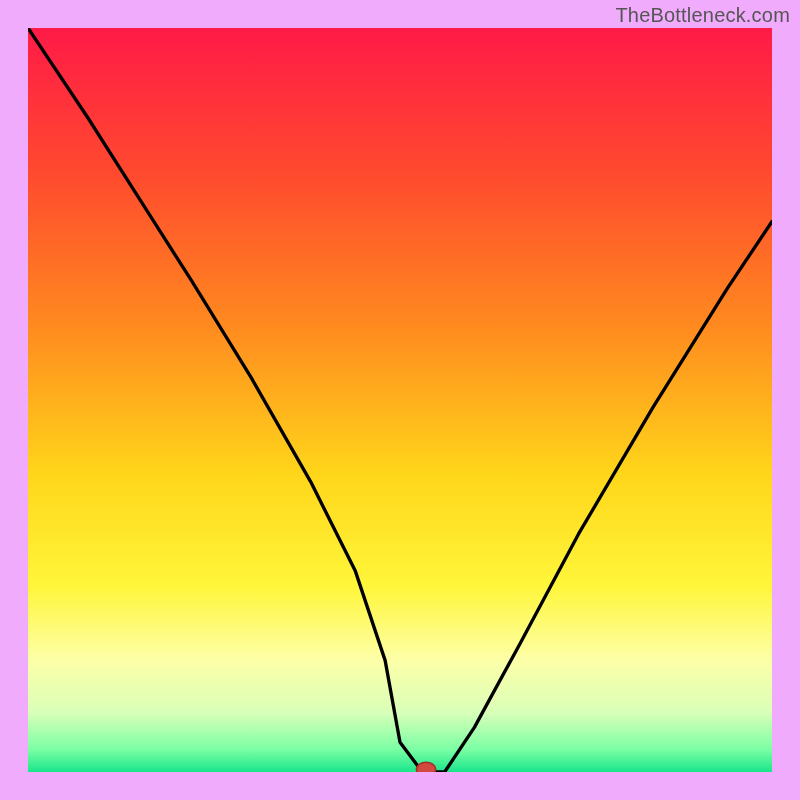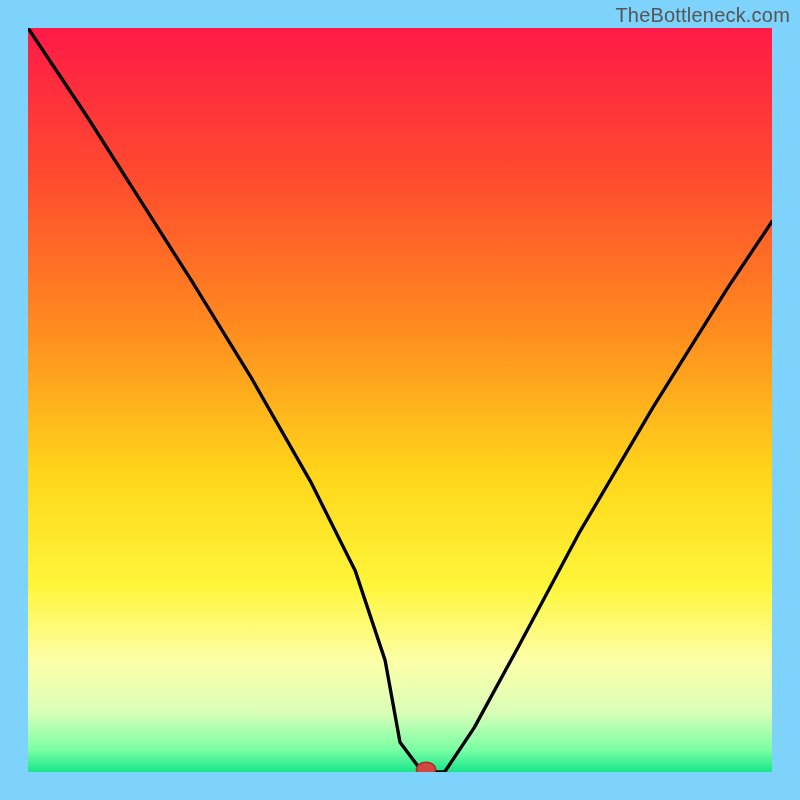--- a/index.html
+++ b/index.html
@@ -8,21 +8,21 @@
     width: 800px;
     height: 800px;
     overflow: hidden;
     background: #000;
     font-family: Arial, Helvetica, sans-serif;
   }
   .frame {
     position: relative;
     width: 800px;
     height: 800px;
-    background: #7dd3fc;
+    background: #f0abfc;
   }
   .watermark {
     position: absolute;
     top: 4px;
     right: 10px;
     color: #555;
     font-size: 20px;
     font-weight: 500;
     letter-spacing: 0.2px;
     z-index: 10;

